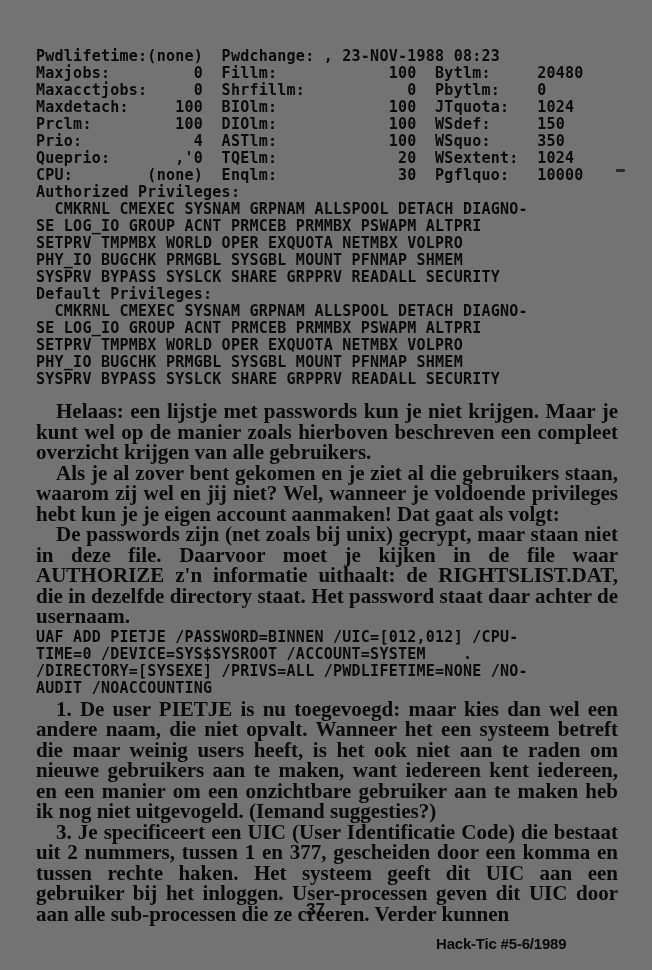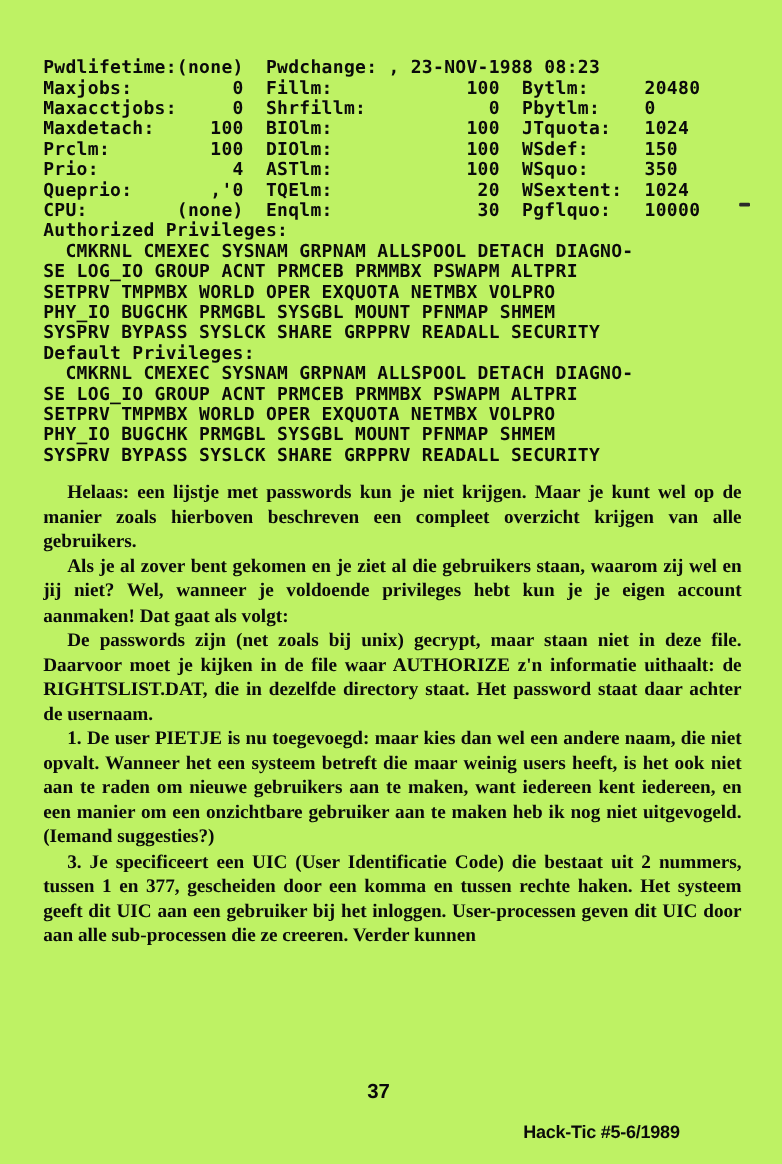--- a/index.html
+++ b/index.html
@@ -1,21 +1,21 @@
 <!DOCTYPE html>
 <html><head>
 <meta charset="utf-8">
 <style>
   * { margin: 0; padding: 0; box-sizing: border-box; }
   html, body { background: #ffffff; }
   .page {
     position: relative;
     width: 652px;
     height: 970px;
-    background: #bef264;
+    background: #737373;
     overflow: hidden;
     color: #0a0a0a;
   }
   .mono {
     font-family: "DejaVu Sans Mono", monospace;
     font-weight: bold;
     font-size: 15px;
     line-height: 17px;
     letter-spacing: 0.25px;
     white-space: pre;
@@ -28,21 +28,21 @@
   }
   .article {
     position: absolute;
     left: 36px;
     top: 401px;
     width: 582px;
   }
   .para {
     font-family: "Liberation Serif", serif;
     font-weight: 700;
-    font-size: 16px;
+    font-size: 21px;
     line-height: 20.5px;
     text-align: justify;
     text-indent: 20px;
     color: #0a0a0a;
   }
   .cmd {
     margin: 2px 0 2px 0;
   }
   .footer-pagenum {
     position: absolute;
@@ -97,20 +97,24 @@
   CMKRNL CMEXEC SYSNAM GRPNAM ALLSPOOL DETACH DIAGNO-
 SE LOG_IO GROUP ACNT PRMCEB PRMMBX PSWAPM ALTPRI
 SETPRV TMPMBX WORLD OPER EXQUOTA NETMBX VOLPRO
 PHY_IO BUGCHK PRMGBL SYSGBL MOUNT PFNMAP SHMEM
 SYSPRV BYPASS SYSLCK SHARE GRPPRV READALL SECURITY</pre>
 
   <div class="article">
     <p class="para">Helaas: een lijstje met passwords kun je niet krijgen. Maar je kunt wel op de manier zoals hierboven beschreven een compleet overzicht krijgen van alle gebruikers.</p>
     <p class="para">Als je al zover bent gekomen en je ziet al die gebruikers staan, waarom zij wel en jij niet? Wel, wanneer je voldoende privileges hebt kun je je eigen account aanmaken! Dat gaat als volgt:</p>
     <p class="para">De passwords zijn (net zoals bij unix) gecrypt, maar staan niet in deze file. Daarvoor moet je kijken in de file waar AUTHORIZE z'n informatie uithaalt: de RIGHTSLIST.DAT, die in dezelfde directory staat. Het password staat daar achter de usernaam.</p>
+    <pre class="mono cmd">UAF ADD PIETJE /PASSWORD=BINNEN /UIC=[012,012] /CPU-
+TIME=0 /DEVICE=SYS$SYSROOT /ACCOUNT=SYSTEM    .
+/DIRECTORY=[SYSEXE] /PRIVS=ALL /PWDLIFETIME=NONE /NO-
+AUDIT /NOACCOUNTING</pre>
     <p class="para">1. De user PIETJE is nu toegevoegd: maar kies dan wel een andere naam, die niet opvalt. Wanneer het een systeem betreft die maar weinig users heeft, is het ook niet aan te raden om nieuwe gebruikers aan te maken, want iedereen kent iedereen, en een manier om een onzichtbare gebruiker aan te maken heb ik nog niet uitgevogeld. (Iemand suggesties?)</p>
     <p class="para">3. Je specificeert een UIC (User Identificatie Code) die bestaat uit 2 nummers, tussen 1 en 377, gescheiden door een komma en tussen rechte haken. Het systeem geeft dit UIC aan een gebruiker bij het inloggen. User-processen geven dit UIC door aan alle sub-processen die ze creeren. Verder kunnen</p>
   </div>
 
   <span class="footer-pagenum">37</span>
 
   <span class="footer-magazine">Hack-Tic #5-6/1989</span>
 
   <div class="artifact-dash"></div>
 

